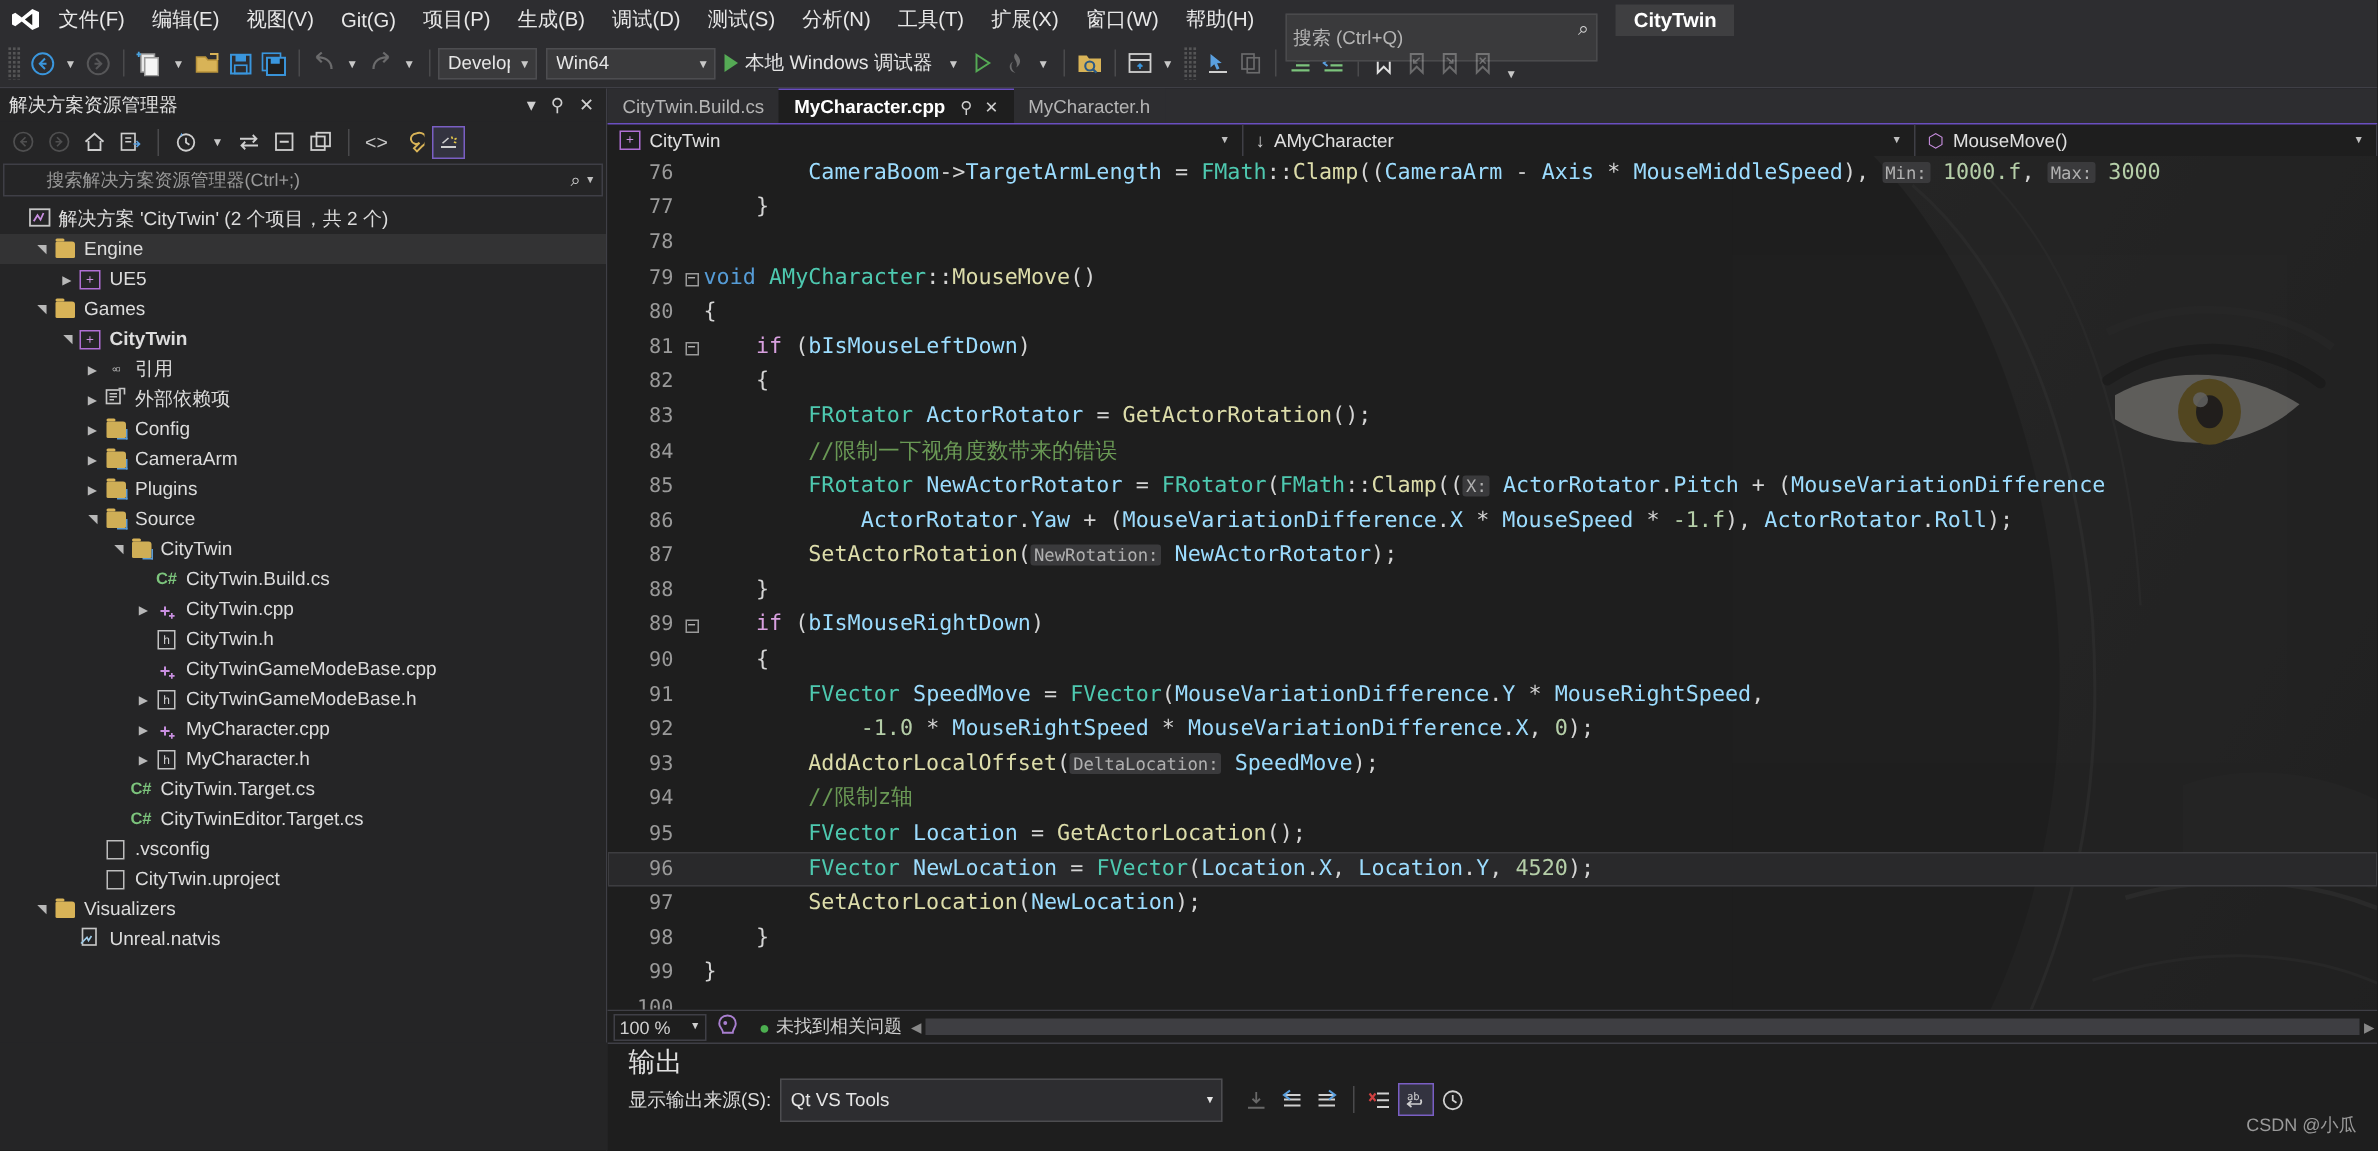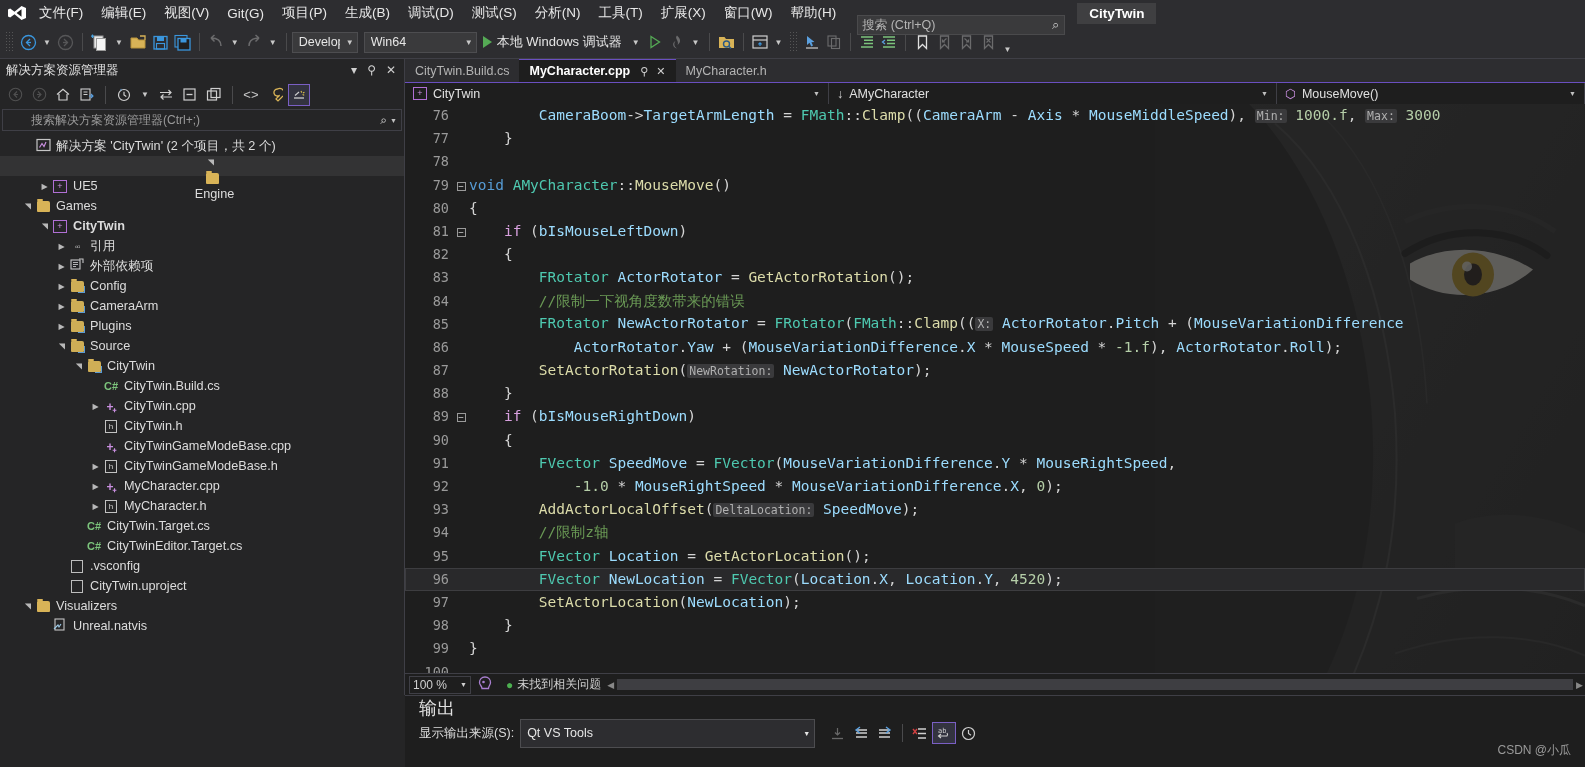--- a/index.html
+++ b/index.html
@@ -8,21 +8,21 @@
     background:#1e1e1e; color:#d4d4d4;
     font-family:"Liberation Sans", sans-serif;
     font-size:13px;
   }
   .app { position:relative; width:1585px; height:767px; background:#1f1f1f; }
 
   
   .menubar { display:flex; align-items:center; height:26px; background:#2d2d30; padding-left:4px; }
   .vs-logo { width:26px; height:20px; display:flex; align-items:center; justify-content:center; }
   .menu-item { color:#e8e8e8; font-size:13.5px; padding:3px 9px; white-space:nowrap; cursor:default; }
-  .search-wrap { margin-left:12px; position:relative; width:208px; height:20px;
+  .search-wrap { margin-left:12px; position:relative; width:208px; height:32px;
      background:#3a3a3c; border:1px solid #4a4a4c; display:flex; align-items:center; padding:0 4px;margin-top:24px; }
   .search-wrap span.ph { color:#b5b5b5; font-size:12.5px; }
   .search-wrap .mag { position:absolute; right:5px; top:1px; color:#d0d0d0; font-size:13px; }
   .title-chip { margin-left:12px; background:#3f3f41; color:#fff; font-weight:bold; font-size:13.5px;
      padding:3px 12px; }
 
   
   .toolbar { display:flex; align-items:center; height:33px; background:#2d2d30; padding-left:2px;
      border-bottom:1px solid #3f3f46; }
   .grip { width:9px; height:22px; background-image:radial-gradient(#666 1px, transparent 1px);
@@ -408,31 +408,31 @@
               <path d="M9 3 L9.7 4.6 M11 5 L12.4 4.2 M10.6 6.6 L12.2 7.2" stroke="#e0c44a" stroke-width="1.1"></path>
             </svg>
         </span>
       </div>
       <div class="se-search">
         <span>搜索解决方案资源管理器(Ctrl+;)</span>
         <span class="mg">⌕</span>
         <span class="cr">▼</span>
       </div>
       <div class="tree" id="tree">
-          <div class="row" style="padding-left: 21px;">
+          <div class="row" style="padding-left: 4px;">
             <span class="exp"></span>
             <span class="gi">
               <span><svg width="15" height="14" viewBox="0 0 15 14">
                   <rect x="1" y="1.5" width="13" height="11" fill="none" stroke="#c5c5c5" stroke-width="1.2"></rect>
                   <path d="M3.5 9.5 L6 5.5 L8 8.5 L10 4" fill="none" stroke="#c98fe0" stroke-width="1.2"></path>
                 </svg></span>
             </span>
             <span class="lbl">解决方案 'CityTwin' (2 个项目，共 2 个)</span>
           </div>
-          <div class="row sel" style="padding-left: 21px; flex-direction: column;">
+          <div class="row sel" style="padding-left: 21px;">
             <span class="exp" style="transform: rotate(-90deg); display: inline-block;">◢</span>
             <span class="gi">
               <span class="fold"></span>
             </span>
             <span class="lbl">Engine</span>
           </div>
           <div class="row" style="padding-left: 38px;">
             <span class="exp">▶</span>
             <span class="gi">
               <span class="ppicon">+</span>

